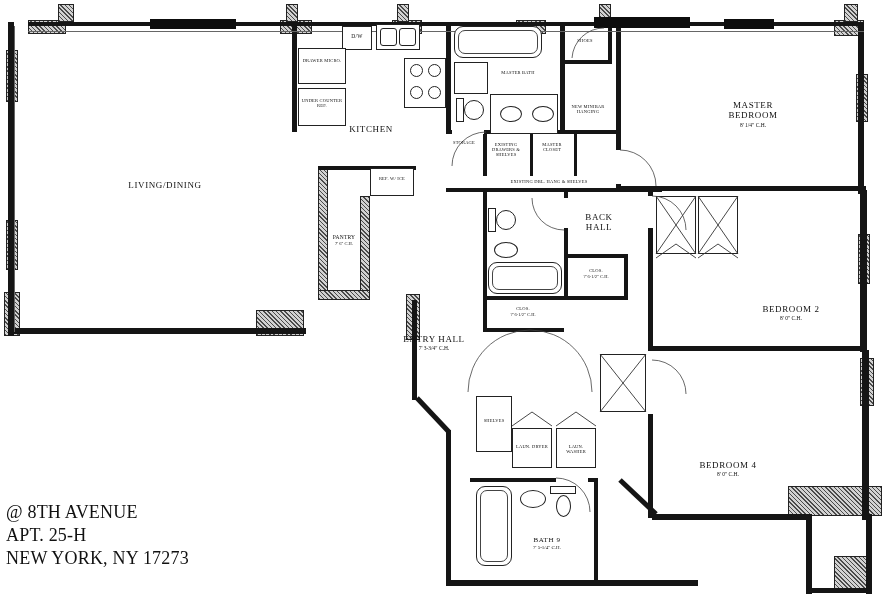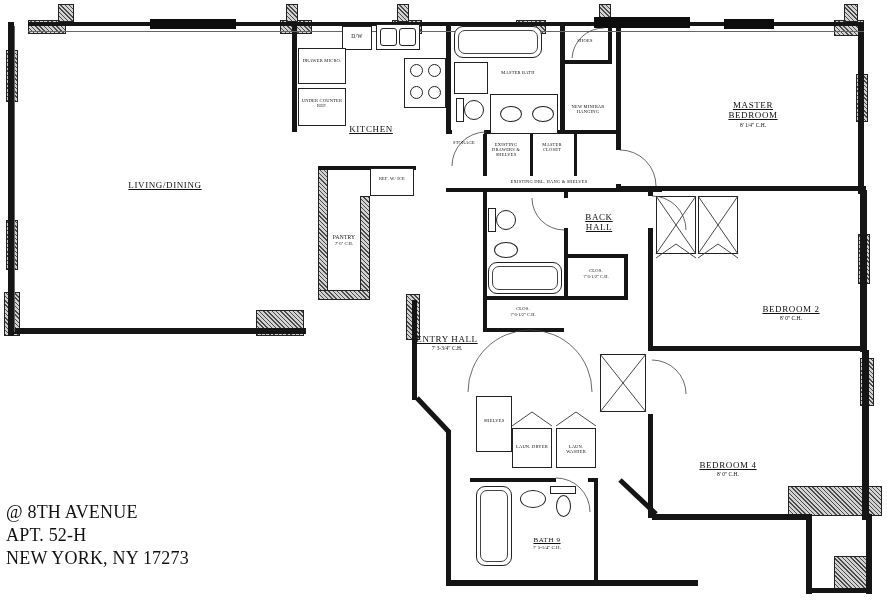--- a/index.html
+++ b/index.html
@@ -14,21 +14,21 @@
   .wl{position:absolute;background:#666;}
   .box{position:absolute;box-sizing:border-box;border:1px solid #222;background:#fff;}
   .oval{position:absolute;box-sizing:border-box;border:1px solid #222;border-radius:50%;background:#fff;}
   .tub{position:absolute;box-sizing:border-box;border:1.5px solid #222;border-radius:9px;background:#fff;}
   .tubi{position:absolute;box-sizing:border-box;border:1px solid #444;border-radius:7px;background:#fff;}
   .ovl{position:absolute;left:0;top:0;pointer-events:none;}
   .arc{stroke:#444;stroke-width:.8;fill:none;}
   .zz{stroke:#333;stroke-width:.9;fill:none;}
   .dwall{stroke:#151515;stroke-width:5;fill:none;}
   .lbl{position:absolute;transform:translateX(-50%);text-align:center;line-height:1.15;}
-  .rn{display:block;font-size:9px;letter-spacing:.6px;text-decoration:underline;white-space:normal;}
+  .rn{display:block;font-size:9px;letter-spacing:.6px;white-space:normal;}
   .tn{display:block;font-size:4.5px;letter-spacing:.2px;}
   .ch{display:block;font-size:5.5px;margin-top:1px;}
   .tiny .ch{font-size:4.5px;}
   #address{position:absolute;left:6px;top:501px;font-size:18px;line-height:23px;letter-spacing:.2px;}
   #address div{white-space:nowrap;}
 </style>
 </head>
 <body>
 
 <div id="plan">
@@ -186,21 +186,21 @@
     <span class="rn">BACK HALL</span>
   </div>
   <div class="lbl" style="left:791px;top:304px;width:90px">
     <span class="rn">BEDROOM 2</span>
     <span class="ch">8' 0" C.H.</span>
   </div>
   <div class="lbl" style="left:728px;top:460px;width:90px">
     <span class="rn">BEDROOM 4</span>
     <span class="ch">8' 0" C.H.</span>
   </div>
-  <div class="lbl" style="left:447px;top:334px;width:90px">
+  <div class="lbl" style="left:434px;top:334px;width:90px">
     <span class="rn">ENTRY HALL</span>
     <span class="ch">7' 3-3/4" C.H.</span>
   </div>
   <div class="lbl" style="left:547px;top:536px;width:70px">
     <span class="rn" style="font-size:7px">BATH 9</span>
     <span class="ch" style="font-size:5px">7' 5-1/4" C.H.</span>
   </div>
   <div class="lbl tiny" style="left:344px;top:234px;width:40px">
     <span class="tn" style="font-size:5.5px">PANTRY</span>
     <span class="ch">7' 6" C.H.</span>
@@ -252,17 +252,17 @@
   </div>
   <div class="lbl tiny" style="left:532px;top:444px;width:32px">
     <span class="tn">LAUN. DRYER</span>
   </div>
   <div class="lbl tiny" style="left:576px;top:444px;width:32px">
     <span class="tn">LAUN. WASHER</span>
   </div>
 
   <div id="address">
     <div>@ 8TH AVENUE</div>
-    <div>APT. 52-H</div>
+    <div>APT. 25-H</div>
     <div>NEW YORK, NY  17273</div>
   </div>
 
 </div>
 
 </body></html>

